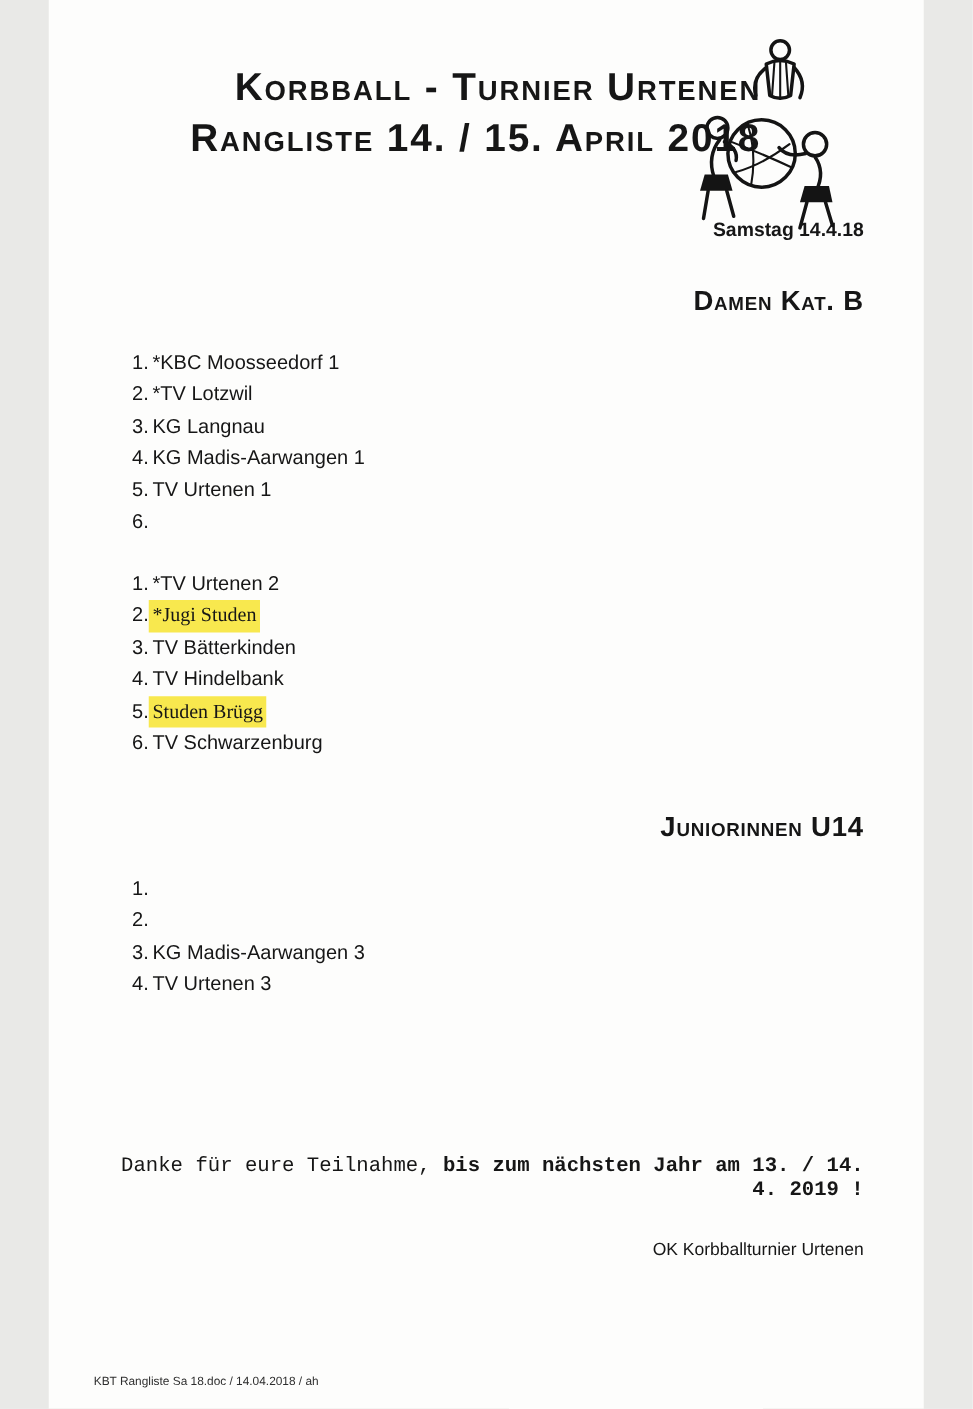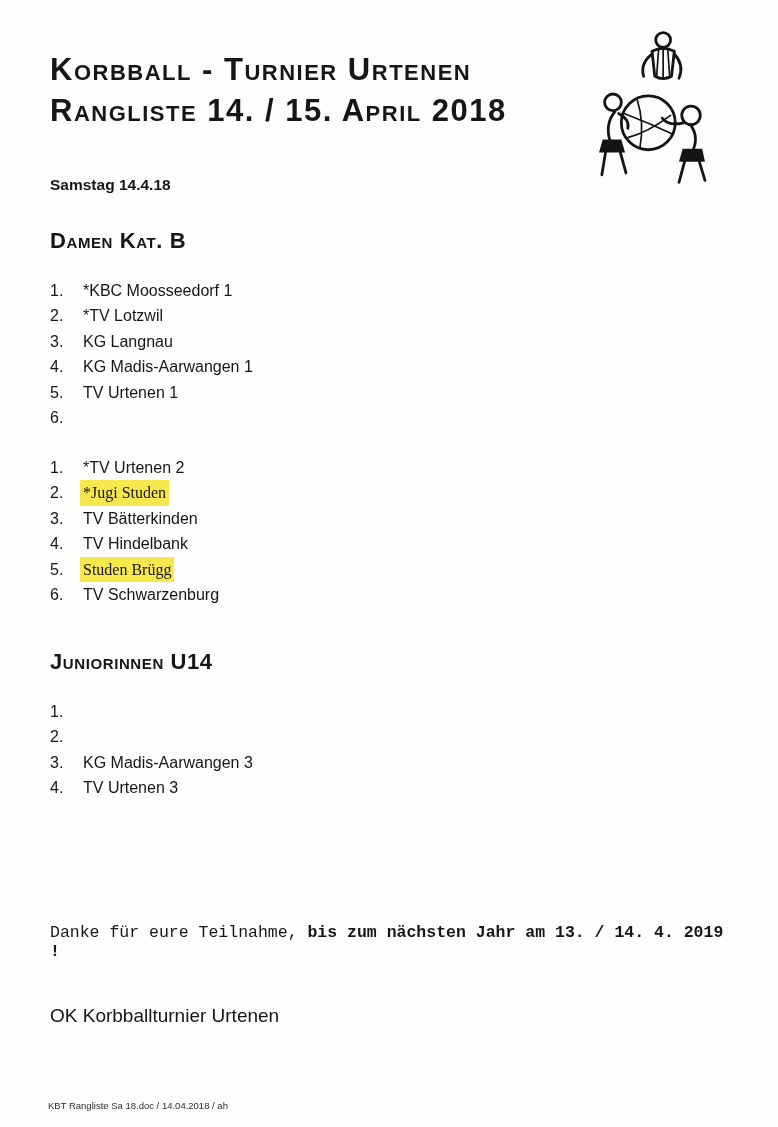--- a/index.html
+++ b/index.html
@@ -1,25 +1,26 @@
 <!DOCTYPE html>
 <html><head>
 <meta charset="utf-8">
 <style>
   * { margin: 0; padding: 0; box-sizing: border-box; }
   html, body { background: #e9e9e7; }
   .page {
     position: relative;
-    width: 778px;
+    width: 700px;
     height: 1127px;
     margin: 0 auto;
     background: #fdfdfc;
     font-family: "Liberation Sans", sans-serif;
     color: #161616;
     overflow: hidden;
+    text-align: right;
   }
   .content { padding: 50px 48px 0 50px; }
 
   .title {
     font-variant: small-caps;
     font-weight: bold;
     font-size: 31px;
     letter-spacing: 1.5px;
     line-height: 1.32;
     max-width: 520px;
@@ -58,25 +59,25 @@
   }
   .ranking .num {
     width: 30px;
     flex: 0 0 30px;
   }
   .ranking .team { padding: 0 3px; }
   .ranking .team.hl { background: #f8e84e; font-family: Liberation Serif, serif; }
 
   .closing { margin-top: 122px; font-size: 16.5px; font-family: Liberation Mono, monospace; }
   .closing .bold { font-weight: bold; }
-  .signature { margin-top: 44px; font-size: 19px; }
+  .signature { margin-top: 30px; font-size: 14px; }
 
   .doc-footer {
     position: absolute;
-    left: 48px;
+    left: 36px;
     bottom: 16px;
     font-size: 9.5px;
     color: #2e2e2e;
   }
 
   svg .ln { fill: none; stroke: #141414; stroke-width: 3; stroke-linecap: round; stroke-linejoin: round; }
   svg .thin { stroke-width: 1.8; }
 </style>
 </head>
 <body>

